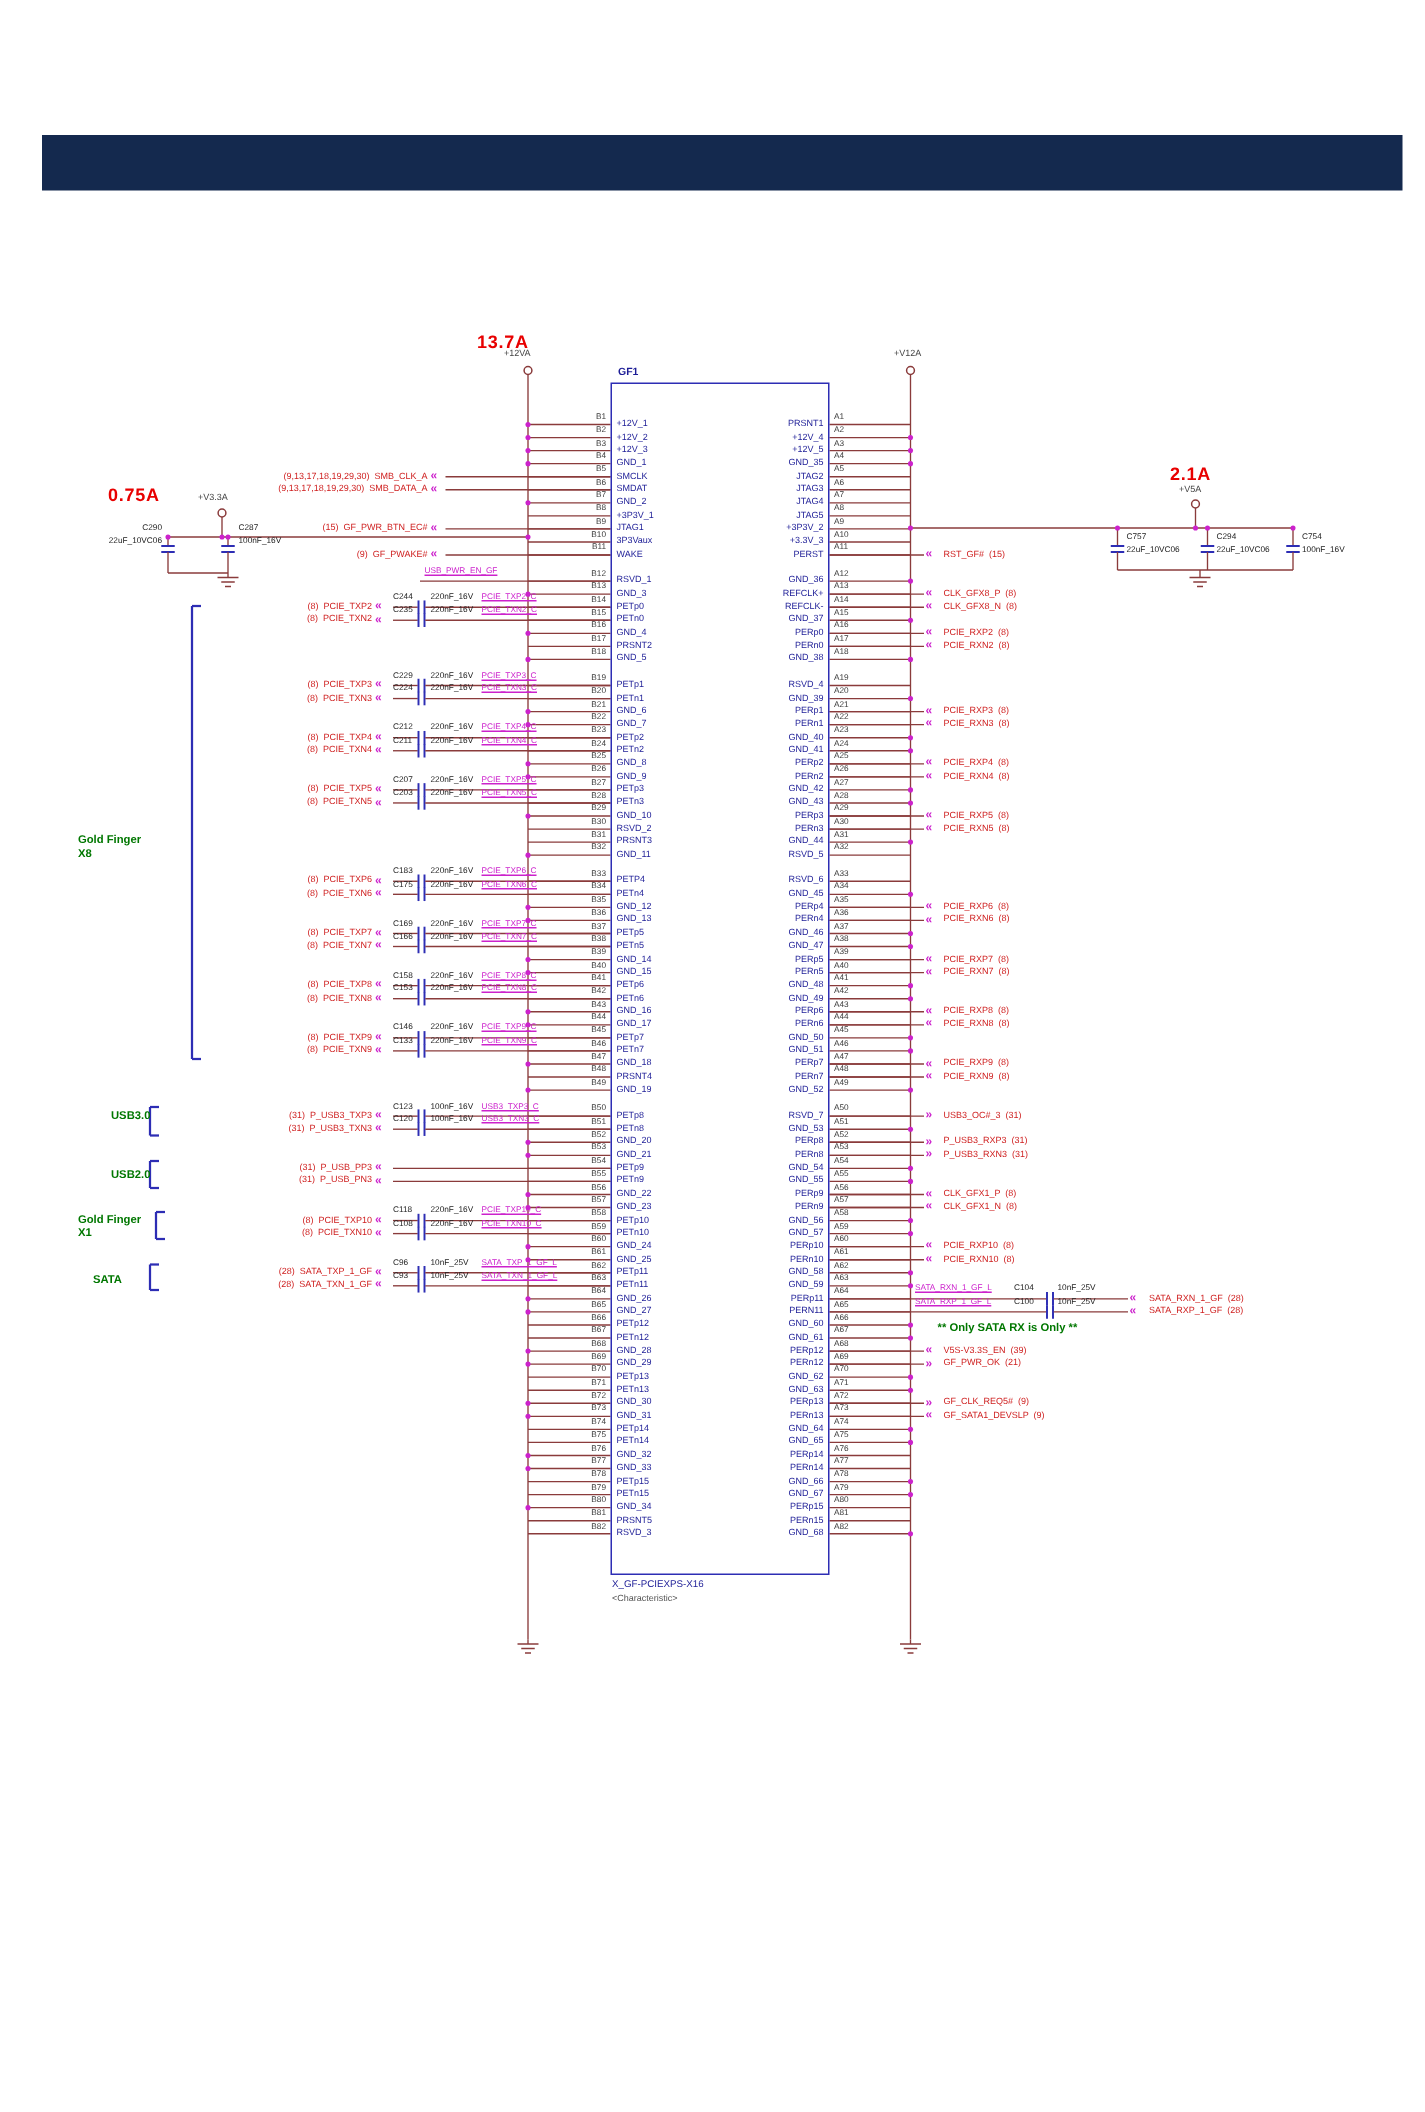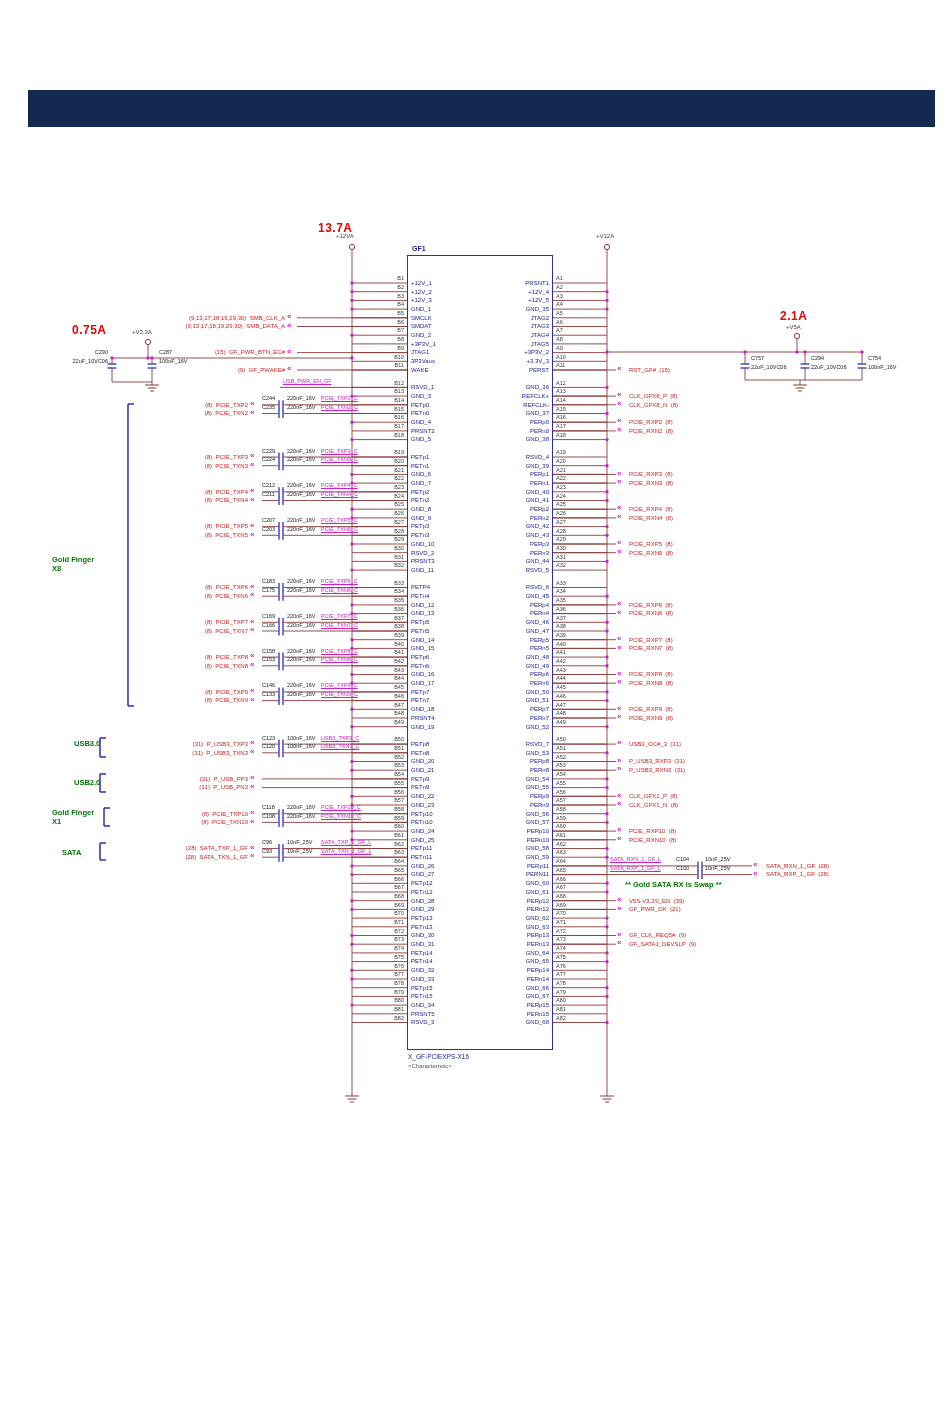--- a/index.html
+++ b/index.html
@@ -480,21 +480,21 @@
     <div class="t cur" style="left:318px;top:222px">13.7A</div>
     <div class="t cur" style="left:72px;top:324px">0.75A</div>
     <div class="t cur" style="left:780px;top:310px">2.1A</div>
     <div class="t rail" style="left:336px;top:233px">+12VA</div>
     <div class="t rail" style="left:596px;top:233px">+V12A</div>
     <div class="t rail" style="left:132px;top:329px">+V3.3A</div>
     <div class="t rail" style="left:786px;top:324px">+V5A</div>
     <div class="t gf1" style="left:412px;top:245px">GF1</div>
     <div class="t parttxt" style="left:408px;top:1054px">X_GF-PCIEXPS-X16</div>
     <div class="t char" style="left:408px;top:1063px">&lt;Characteristic&gt;</div>
-    <div class="t green" style="left:625px;top:881px">** Gold SATA RX is Swap **</div>
+    <div class="t green" style="left:625px;top:881px">** Only SATA RX is Only **</div>
   <div class="t pin-num" style="left: 369px; top: 276.2px; width: 35px; text-align: right;">B1</div>
       <div class="t pin-label" style="left: 411px; top: 279.8px;">+12V_1</div>
       <div class="t pin-num" style="left: 369px; top: 284.9px; width: 35px; text-align: right;">B2</div>
       <div class="t pin-label" style="left: 411px; top: 288.5px;">+12V_2</div>
       <div class="t pin-num" style="left: 369px; top: 293.6px; width: 35px; text-align: right;">B3</div>
       <div class="t pin-label" style="left: 411px; top: 297.2px;">+12V_3</div>
       <div class="t pin-num" style="left: 369px; top: 302.3px; width: 35px; text-align: right;">B4</div>
       <div class="t pin-label" style="left: 411px; top: 305.9px;">GND_1</div>
       <div class="t pin-num" style="left: 369px; top: 311px; width: 35px; text-align: right;">B5</div>
       <div class="t pin-label" style="left: 411px; top: 314.6px;">SMCLK</div>

